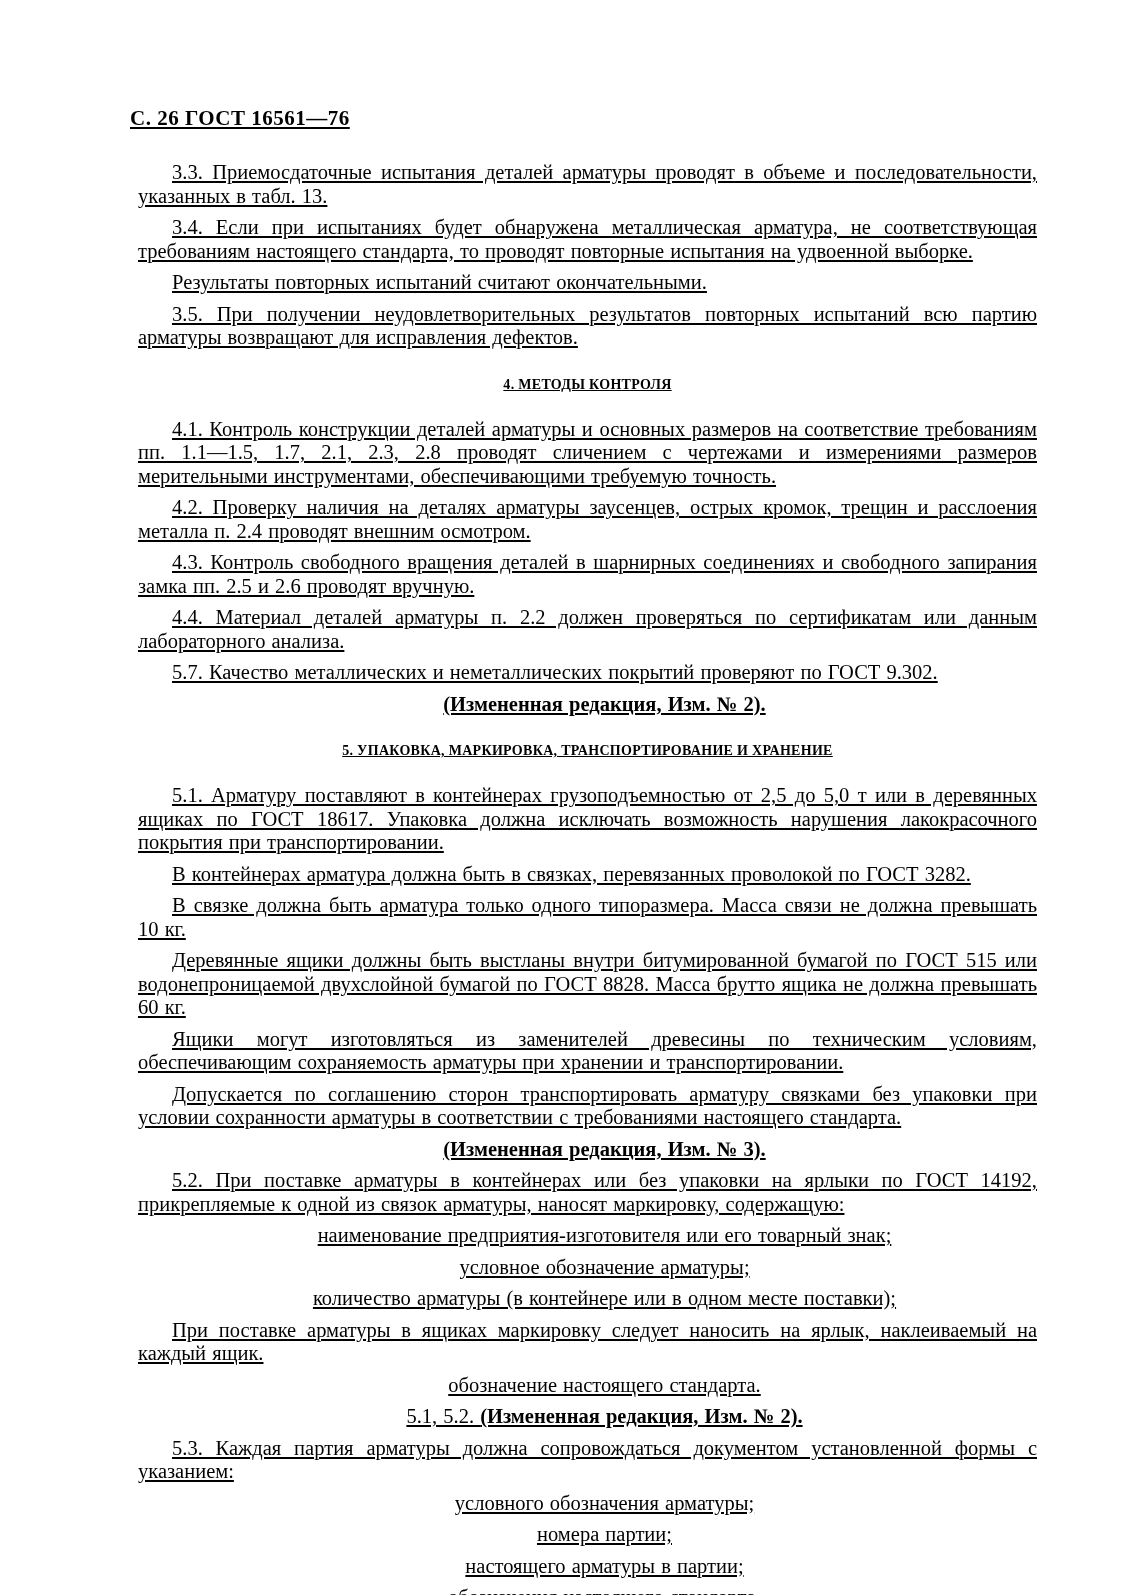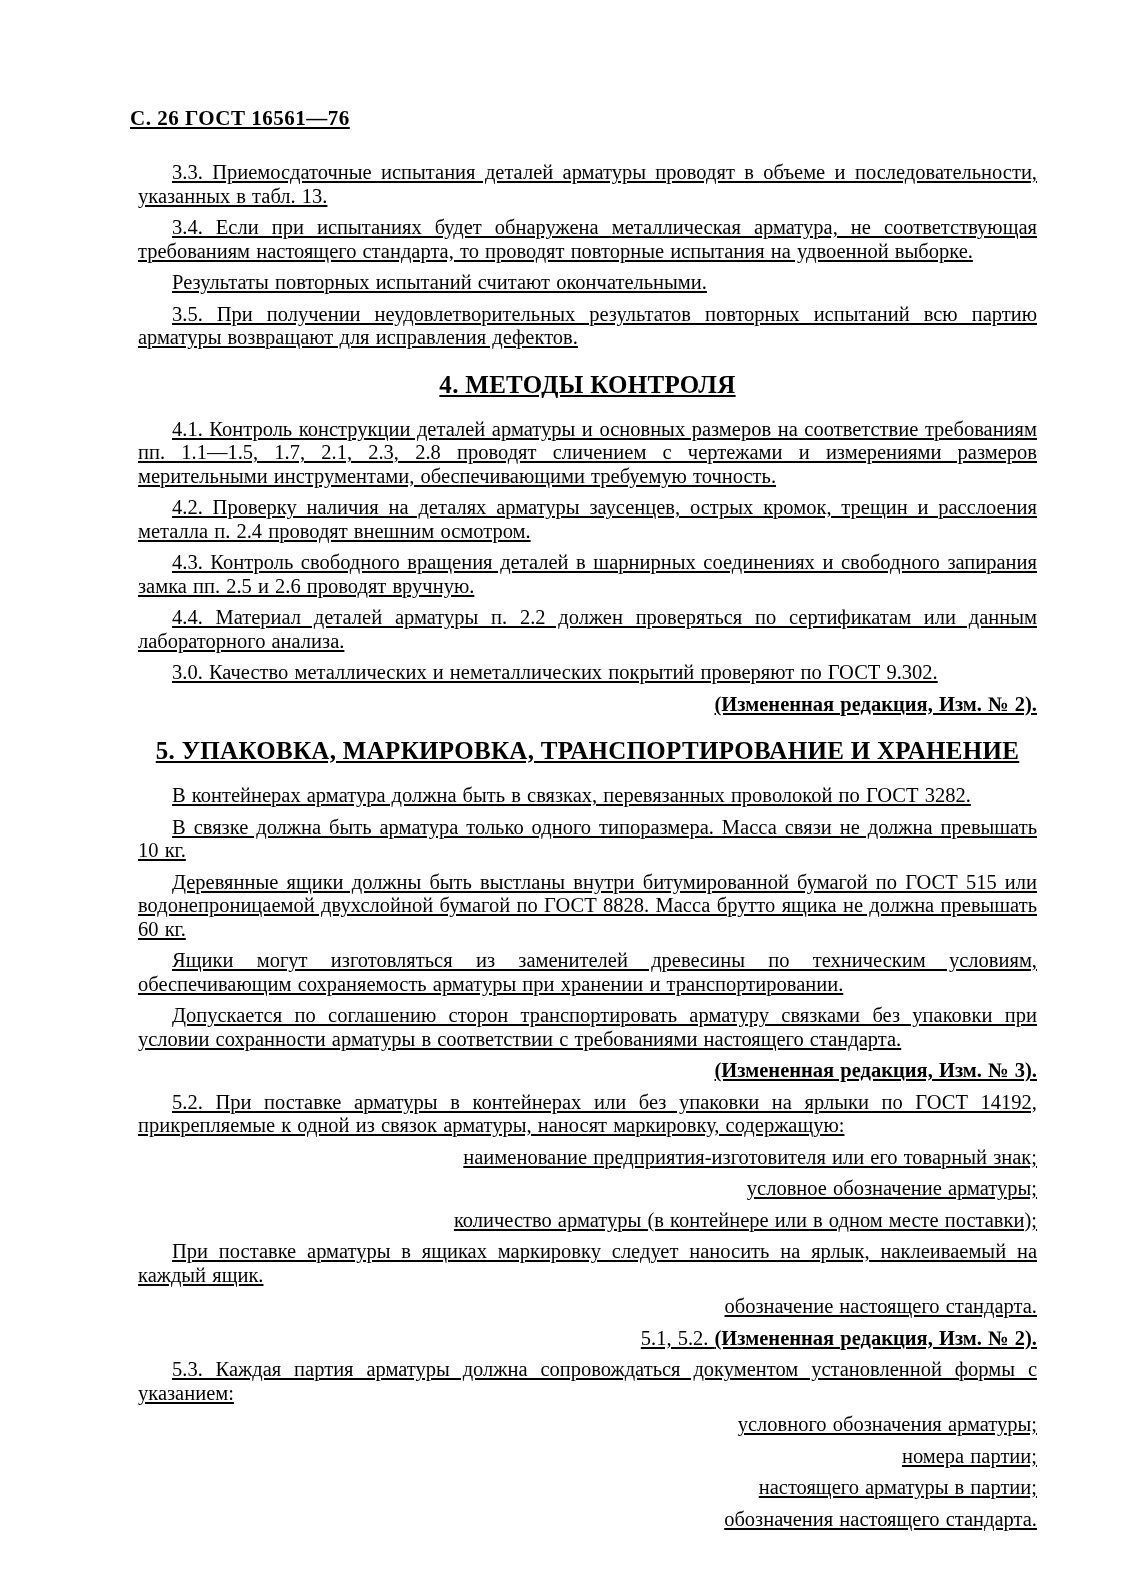--- a/index.html
+++ b/index.html
@@ -33,28 +33,28 @@
   }
   .para {
     margin: 8px;
     font-size: 20.5px;
     line-height: 23.5px;
     text-align: justify;
     text-indent: 34px;
     word-spacing: 1px;
   }
   .para.no-justify {
-    text-align: right;
+    text-align: center;
   }
   .bold {
     font-weight: bold;
   }
   .section-heading {
     margin: 23px 0 21px 0;
-    font-size: 25px;
+    font-size: 14px;
     line-height: 24px;
     font-weight: bold;
     text-align: center;
     text-indent: 0;
     letter-spacing: 0.3px;
   }
 </style>
 </head>
 <body>
 
@@ -66,24 +66,25 @@
     <p class="para">3.3. Приемосдаточные испытания деталей арматуры проводят в объеме и последовательности, указанных в табл. 13.</p>
     <p class="para">3.4. Если при испытаниях будет обнаружена металлическая арматура, не соответствующая требованиям настоящего стандарта, то проводят повторные испытания на удвоенной выборке.</p>
     <p class="para">Результаты повторных испытаний считают окончательными.</p>
     <p class="para">3.5. При получении неудовлетворительных результатов повторных испытаний всю партию арматуры возвращают для исправления дефектов.</p>
 
     <h2 class="section-heading">4. МЕТОДЫ КОНТРОЛЯ</h2>
     <p class="para">4.1. Контроль конструкции деталей арматуры и основных размеров на соответствие требованиям пп. 1.1—1.5, 1.7, 2.1, 2.3, 2.8 проводят сличением с чертежами и измерениями размеров мерительными инструментами, обеспечивающими требуемую точность.</p>
     <p class="para">4.2. Проверку наличия на деталях арматуры заусенцев, острых кромок, трещин и расслоения металла п. 2.4 проводят внешним осмотром.</p>
     <p class="para">4.3. Контроль свободного вращения деталей в шарнирных соединениях и свободного запирания замка пп. 2.5 и 2.6 проводят вручную.</p>
     <p class="para">4.4. Материал деталей арматуры п. 2.2 должен проверяться по сертификатам или данным лабораторного анализа.</p>
-    <p class="para">3.0. Качество металлических и неметаллических покрытий проверяют по ГОСТ 9.302.</p>
+    <p class="para">5.7. Качество металлических и неметаллических покрытий проверяют по ГОСТ 9.302.</p>
     <p class="para bold no-justify">(Измененная редакция, Изм. № 2).</p>
 
     <h2 class="section-heading">5. УПАКОВКА, МАРКИРОВКА, ТРАНСПОРТИРОВАНИЕ И ХРАНЕНИЕ</h2>
+    <p class="para">5.1. Арматуру поставляют в контейнерах грузоподъемностью от 2,5 до 5,0 т или в деревянных ящиках по ГОСТ 18617. Упаковка должна исключать возможность нарушения лакокрасочного покрытия при транспортировании.</p>
     <p class="para">В контейнерах арматура должна быть в связках, перевязанных проволокой по ГОСТ 3282.</p>
     <p class="para">В связке должна быть арматура только одного типоразмера. Масса связи не должна превышать 10 кг.</p>
     <p class="para">Деревянные ящики должны быть выстланы внутри битумированной бумагой по ГОСТ 515 или водонепроницаемой двухслойной бумагой по ГОСТ 8828. Масса брутто ящика не должна превышать 60 кг.</p>
     <p class="para">Ящики могут изготовляться из заменителей древесины по техническим условиям, обеспечивающим сохраняемость арматуры при хранении и транспортировании.</p>
     <p class="para">Допускается по соглашению сторон транспортировать арматуру связками без упаковки при условии сохранности арматуры в соответствии с требованиями настоящего стандарта.</p>
     <p class="para bold no-justify">(Измененная редакция, Изм. № 3).</p>
     <p class="para">5.2. При поставке арматуры в контейнерах или без упаковки на ярлыки по ГОСТ 14192, прикрепляемые к одной из связок арматуры, наносят маркировку, содержащую:</p>
     <p class="para no-justify">наименование предприятия-изготовителя или его товарный знак;</p>
     <p class="para no-justify">условное обозначение арматуры;</p>
     <p class="para no-justify">количество арматуры (в контейнере или в одном месте поставки);</p>

